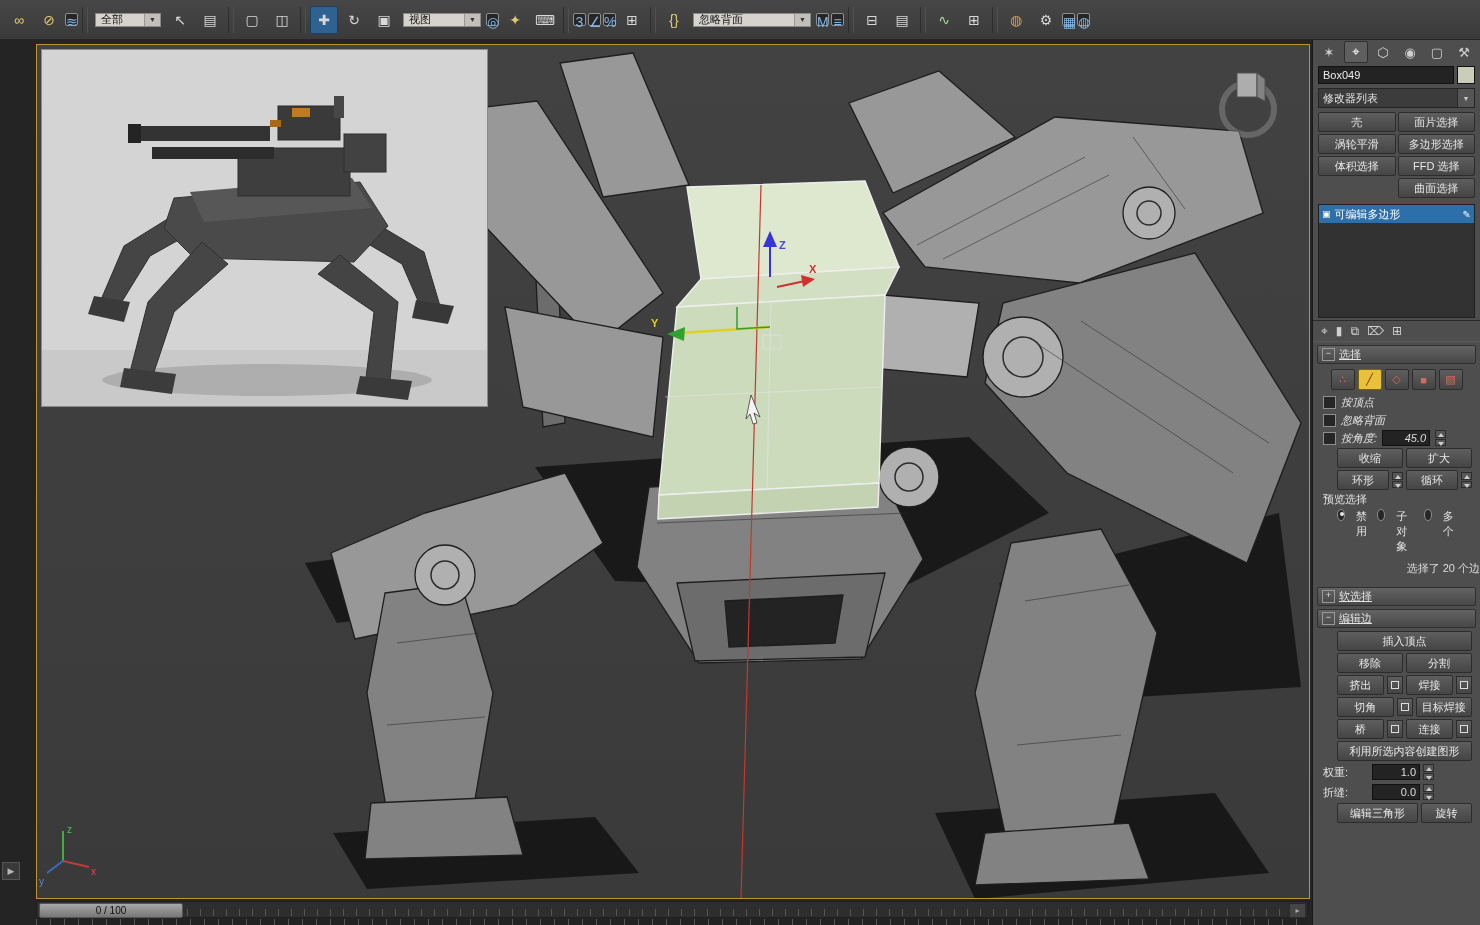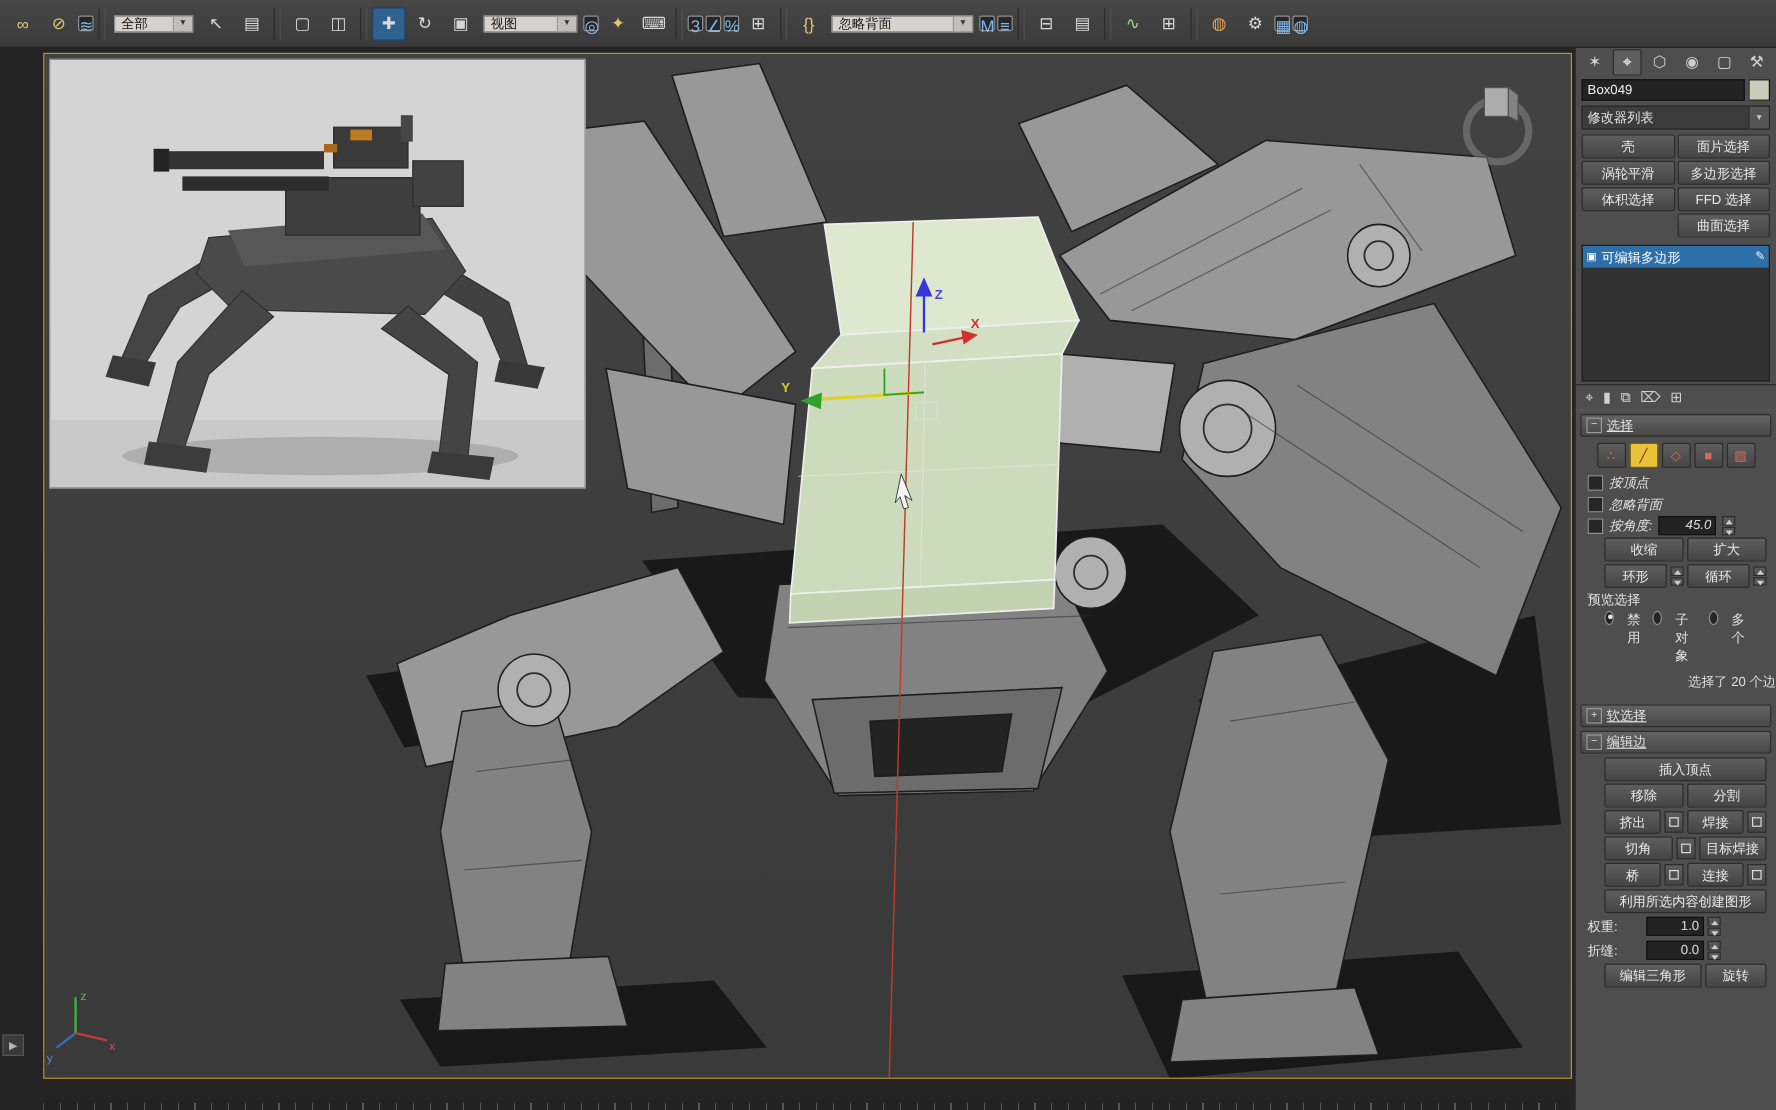--- a/index.html
+++ b/index.html
@@ -270,20 +270,25 @@
         <polygon points="160,192 106,252 88,322 110,328 132,262 186,214" fill="#464646" stroke="#303030"></polygon>
         <polygon points="82,318 134,324 130,344 78,337" fill="#3c3c3c"></polygon>
         <polygon points="298,205 356,252 348,330 324,328 332,262 276,224" fill="#444" stroke="#2f2f2f"></polygon>
         <polygon points="318,326 370,331 366,350 314,344" fill="#3a3a3a"></polygon>
       </svg>
     </div>
   </div>
 
   <div class="vp-arrow">▶</div>
 
+  <div class="timeline">
+    <div class="scrubber">0 / 100</div>
+    <div class="tl-ticks"></div>
+    <div class="tl-end">▸</div>
+  </div>
   <div class="ruler"></div>
 </div>
 
 <div class="panel">
   <div class="ptabs">
     <span class="ptab">✶</span>
     <span class="ptab active">⌖</span>
     <span class="ptab">⬡</span>
     <span class="ptab">◉</span>
     <span class="ptab">▢</span>

